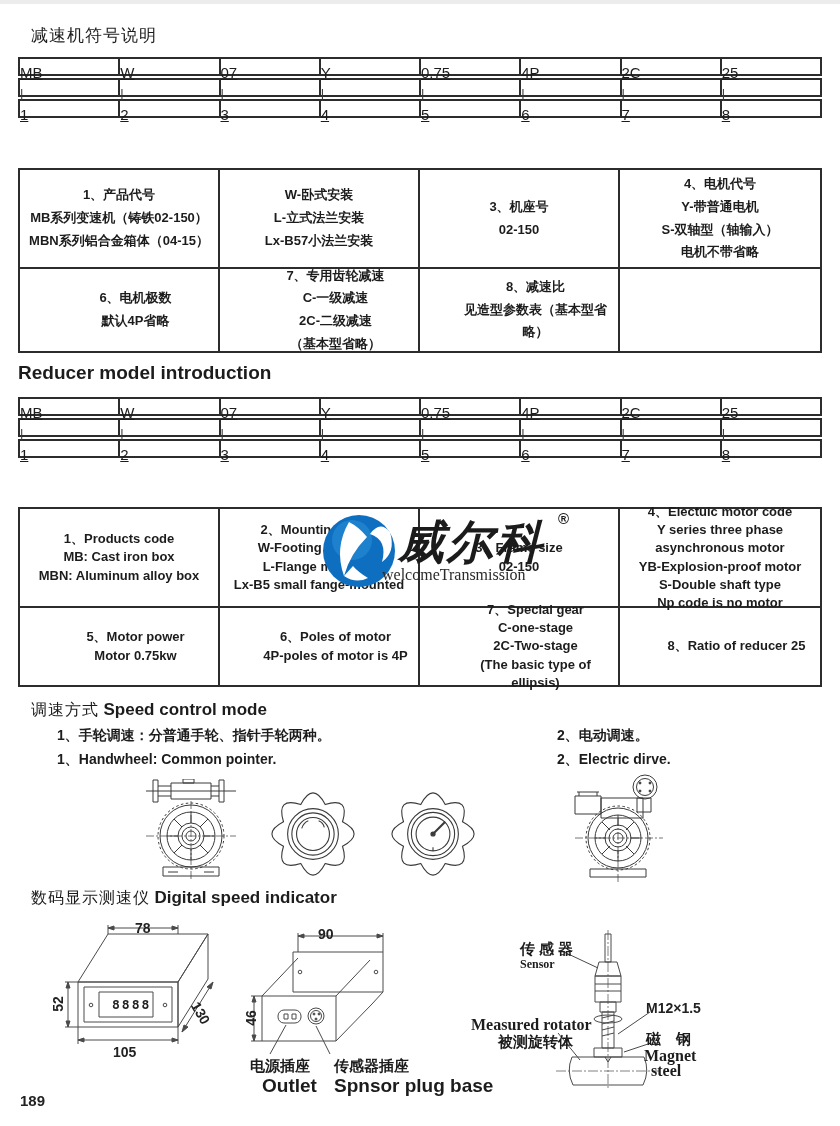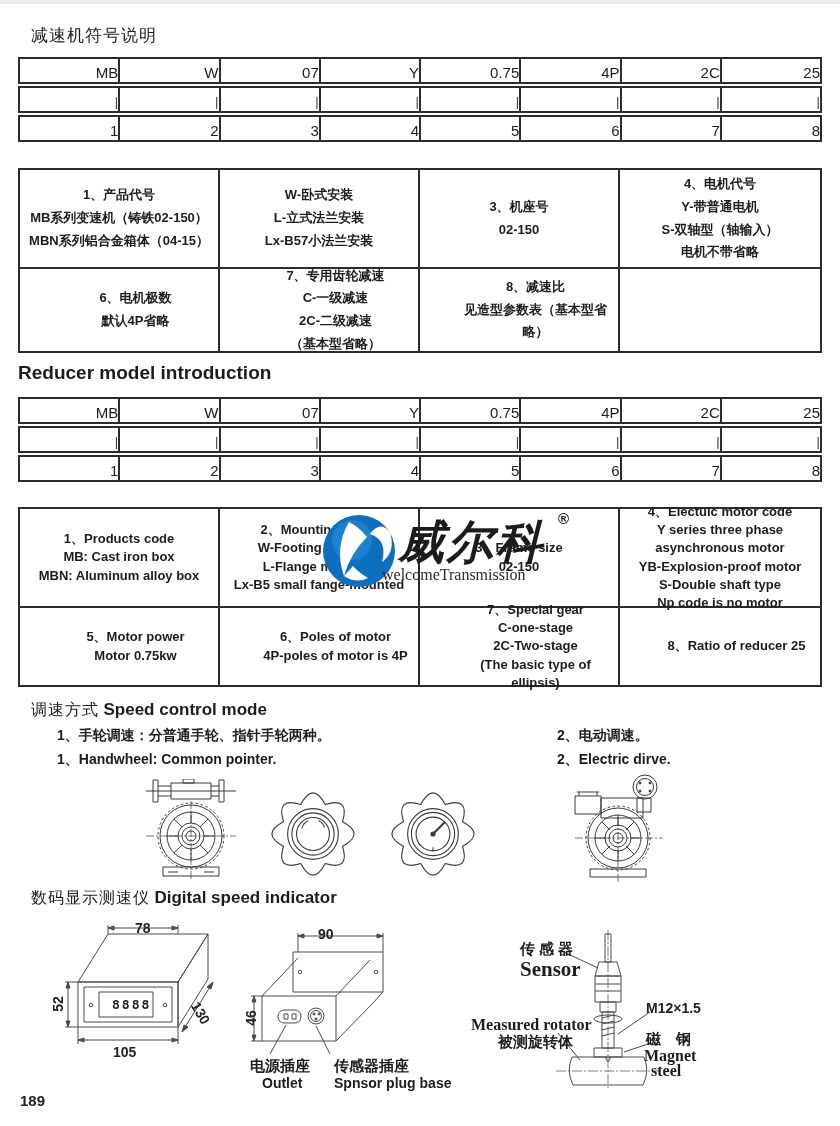--- a/index.html
+++ b/index.html
@@ -4,22 +4,22 @@
 <style>
   html,body{margin:0;padding:0;background:#e9e9e9;}
   #page{position:relative;width:840px;height:1126px;background:#ffffff;
         font-family:"Liberation Sans",sans-serif;color:#1c1c1c;overflow:hidden;}
   .abs{position:absolute;}
   .ttl-cn{font-weight:normal;font-size:17px;letter-spacing:1px;margin-left:13px;}
   .ttl-en{font-weight:bold;font-size:18px;}
   
   .sym-table{left:18px;width:804px;}
   .sym-row{display:flex;border:2px solid #2c2c2c;background:#fff;margin-bottom:2px;}
-  .sym-cell{flex:1;text-align:right;font-size:15px;line-height:27px;height:23px;
-            border-right:2px solid #2c2c2c;}
+  .sym-cell{flex:1;text-align:left;font-size:15px;line-height:27px;height:15px;
+            border-right:2px solid #2c2c2c;text-decoration:underline;}
   .sym-cell:last-child{border-right:none;}
   .sym-row.bars .sym-cell{font-size:13px;color:#3a3a3a;}
   
   .exp-table{left:18px;width:800px;border:2px solid #2c2c2c;display:grid;
              grid-template-columns:repeat(4,1fr);background:#fff;}
   .exp-cell{border-right:2px solid #2c2c2c;border-bottom:2px solid #2c2c2c;
             display:flex;flex-direction:column;justify-content:center;align-items:center;
             text-align:center;padding:2px 3px;}
   .exp-cell:nth-child(4n){border-right:none;}
   .exp-cell.last-row{border-bottom:none;padding-left:36px;}
@@ -33,21 +33,21 @@
   .wm-reg{position:absolute;left:236px;top:0px;font-size:15px;font-weight:bold;color:#1b1b1b;}
   .wm-en{position:absolute;left:60px;top:56px;font-size:16px;color:#2a2a2a;
          font-family:"Liberation Serif",serif;white-space:nowrap;}
   
   .sc-cn{font-size:14px;font-weight:bold;white-space:nowrap;}
   .sc-en{font-size:14px;font-weight:600;white-space:nowrap;}
   
   .dim{font-size:14px;font-weight:600;color:#222;white-space:nowrap;}
   .rot90{transform:rotate(-90deg);transform-origin:center;}
   .lbl-cn{font-size:15px;font-weight:bold;white-space:nowrap;}
-  .lbl-en{font-size:14px;font-weight:600;white-space:nowrap;}
+  .lbl-en{font-size:19px;font-weight:600;white-space:nowrap;}
   .serif{font-family:"Liberation Serif",serif;font-weight:600;}
   .display-val{font-family:"DejaVu Sans Mono",monospace;font-size:13px;font-weight:bold;
                letter-spacing:2px;color:#222;}
   svg{display:block;}
   svg *{vector-effect:non-scaling-stroke;}
   .pageno{font-size:15px;font-weight:600;color:#222;}
   #topedge{left:0;top:0;width:840px;height:4px;background:#ececec;}
 </style>
 </head>
 <body>
@@ -406,21 +406,21 @@
     <rect x="126" y="118" width="28" height="9"></rect>
     <path d="M137,127 l3,5 l3,-5"></path>
     <path d="M104,127 Q98,141 105,155 L175,155 Q182,141 176,127 Z"></path>
     <line x1="88" y1="141" x2="192" y2="141" stroke-dasharray="10 2 2 2" stroke-width="0.7"></line>
     <line x1="96" y1="22" x2="130" y2="38"></line>
     <line x1="182" y1="82" x2="150" y2="104"></line>
     <line x1="90" y1="103" x2="112" y2="130"></line>
     <line x1="180" y1="114" x2="156" y2="122"></line>
   </svg>
   <div class="abs lbl-cn" style="left:520px;top:940px;letter-spacing:4px;">传感器</div>
-  <div class="abs lbl-en serif" style="left:520px;top:957px;font-size:21px;">Sensor</div>
+  <div class="abs lbl-en serif" style="left:520px;top:957px;font-size:12px;">Sensor</div>
   <div class="abs dim" style="left:646px;top:1000px;font-weight:bold;">M12×1.5</div>
   <div class="abs lbl-en serif" style="left:471px;top:1016px;font-size:16px;">Measured rotator</div>
   <div class="abs lbl-cn" style="left:498px;top:1033px;">被测旋转体</div>
   <div class="abs lbl-cn" style="left:646px;top:1030px;">磁　钢</div>
   <div class="abs lbl-en serif" style="left:644px;top:1047px;font-size:16px;">Magnet</div>
   <div class="abs lbl-en serif" style="left:651px;top:1062px;font-size:16px;">steel</div>
 
   <div class="abs pageno" style="left:20px;top:1092px;">189</div>
 </div>
 

